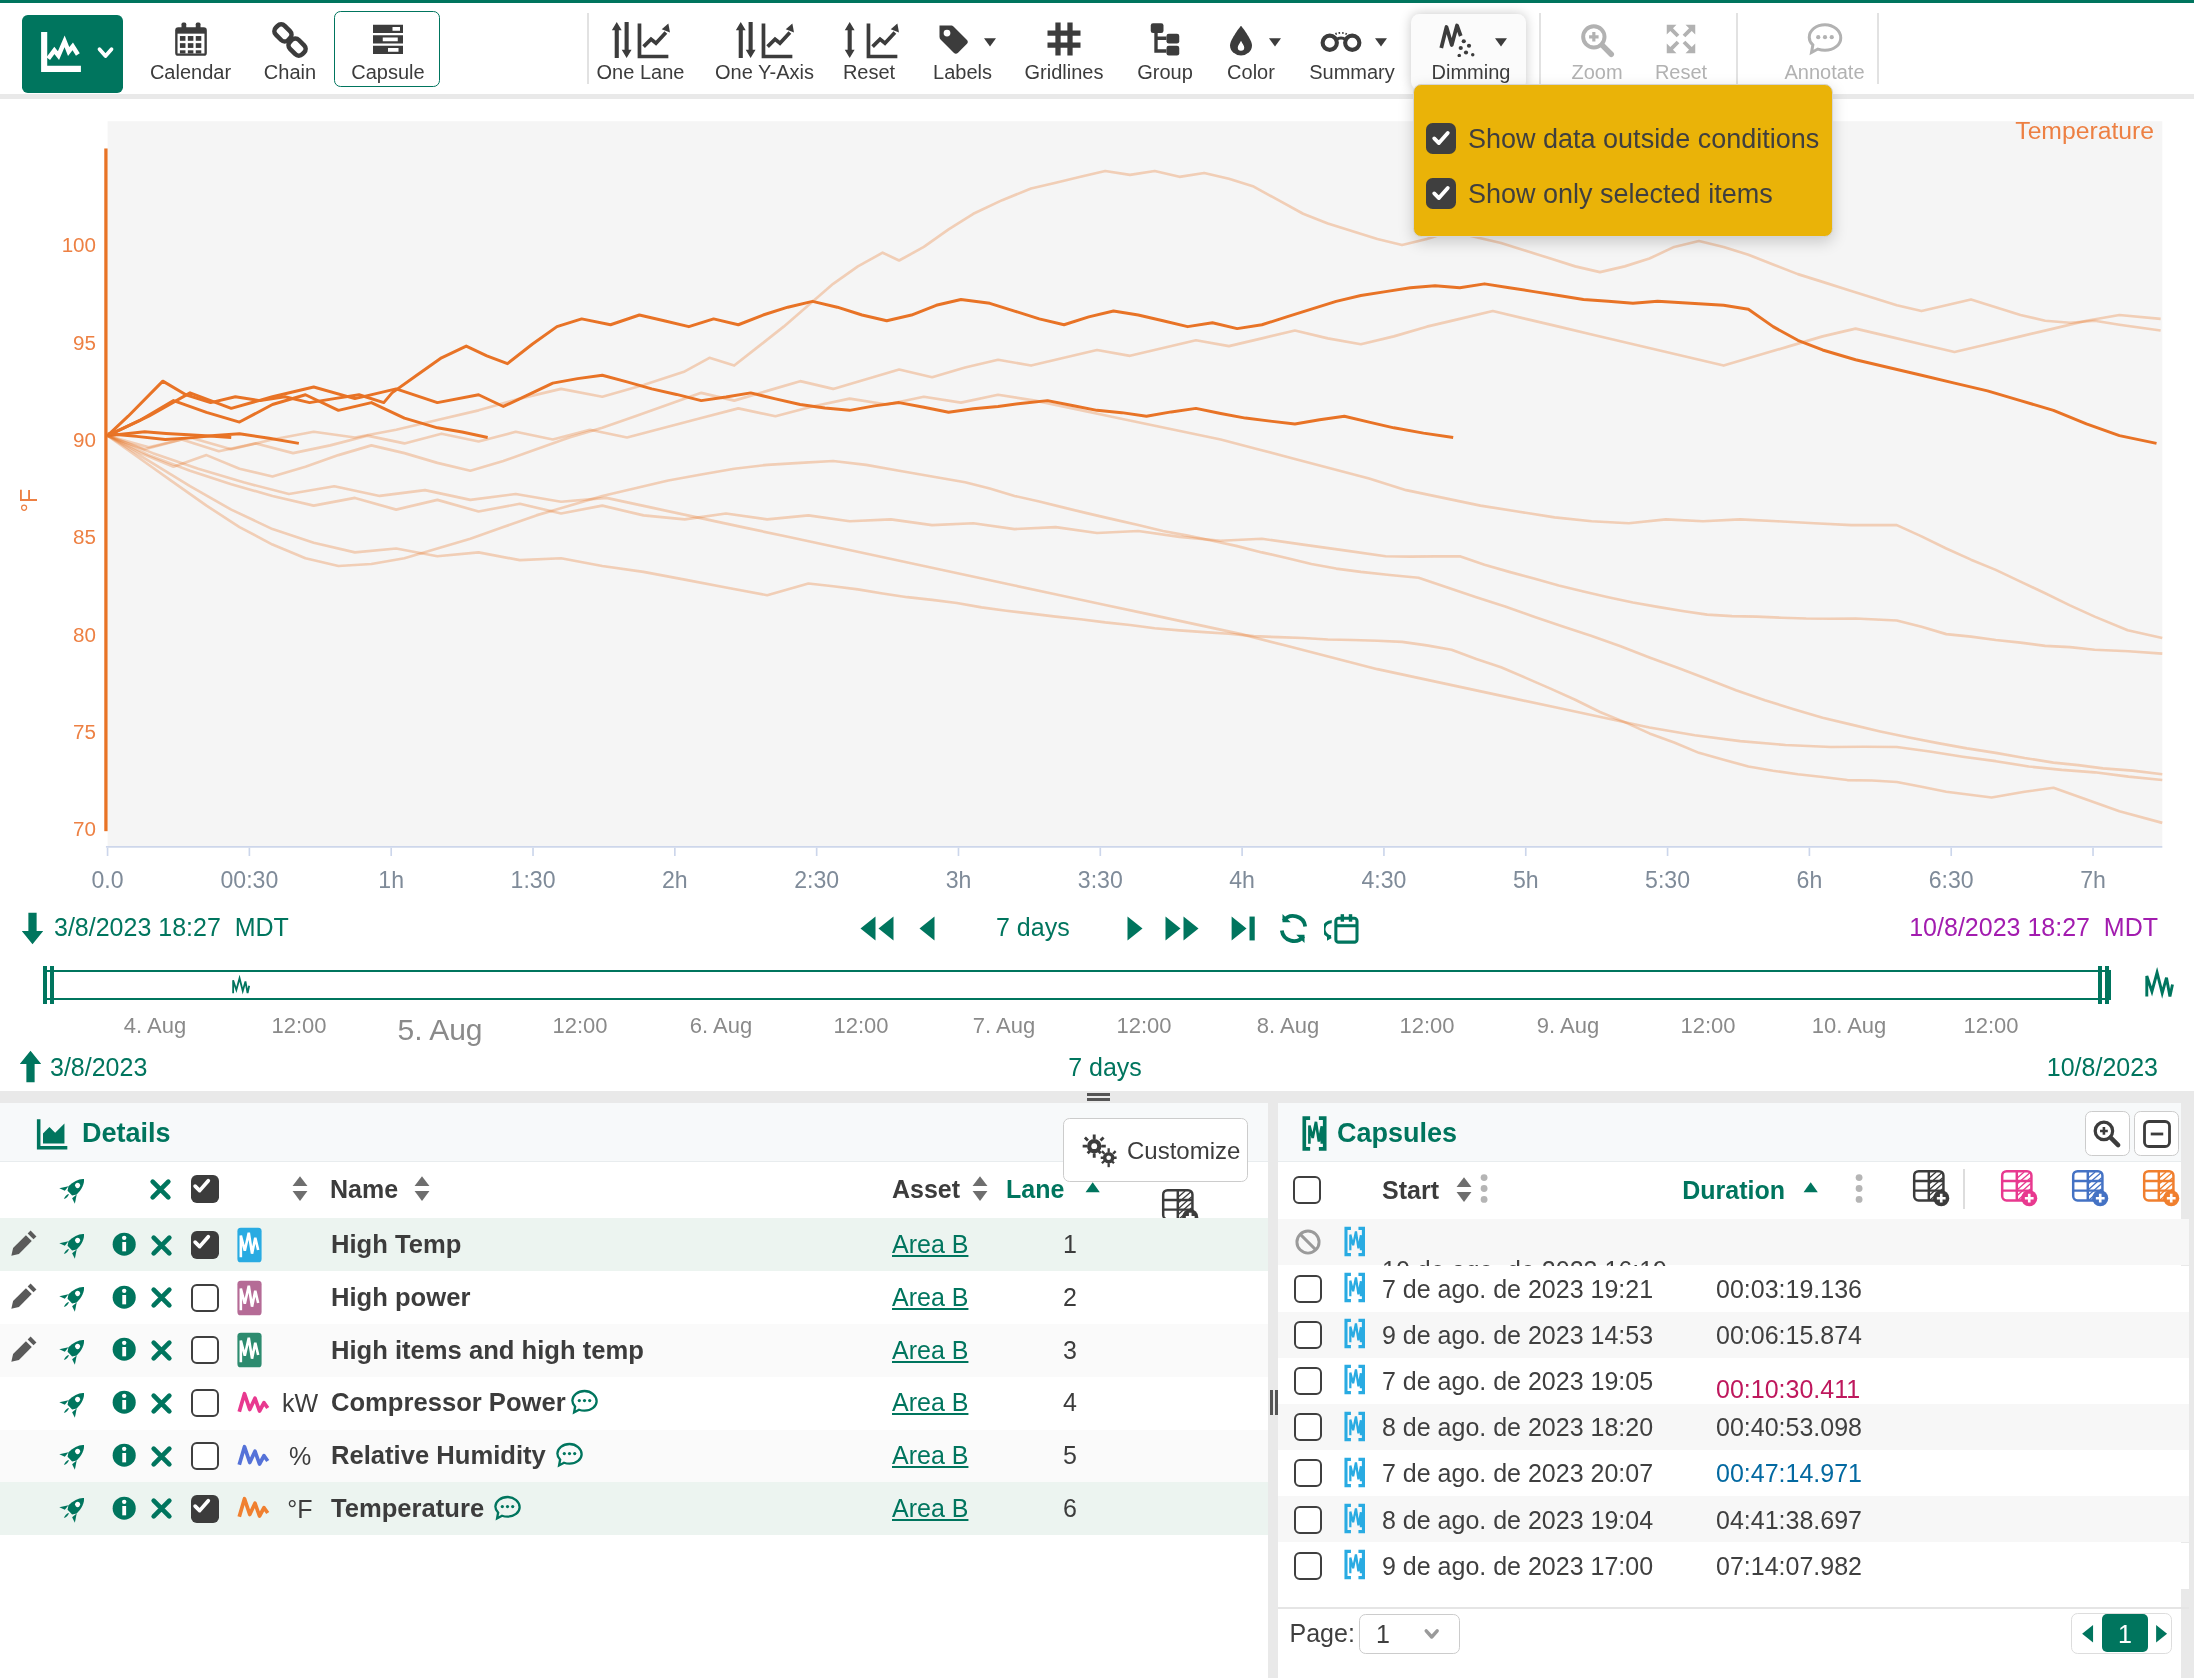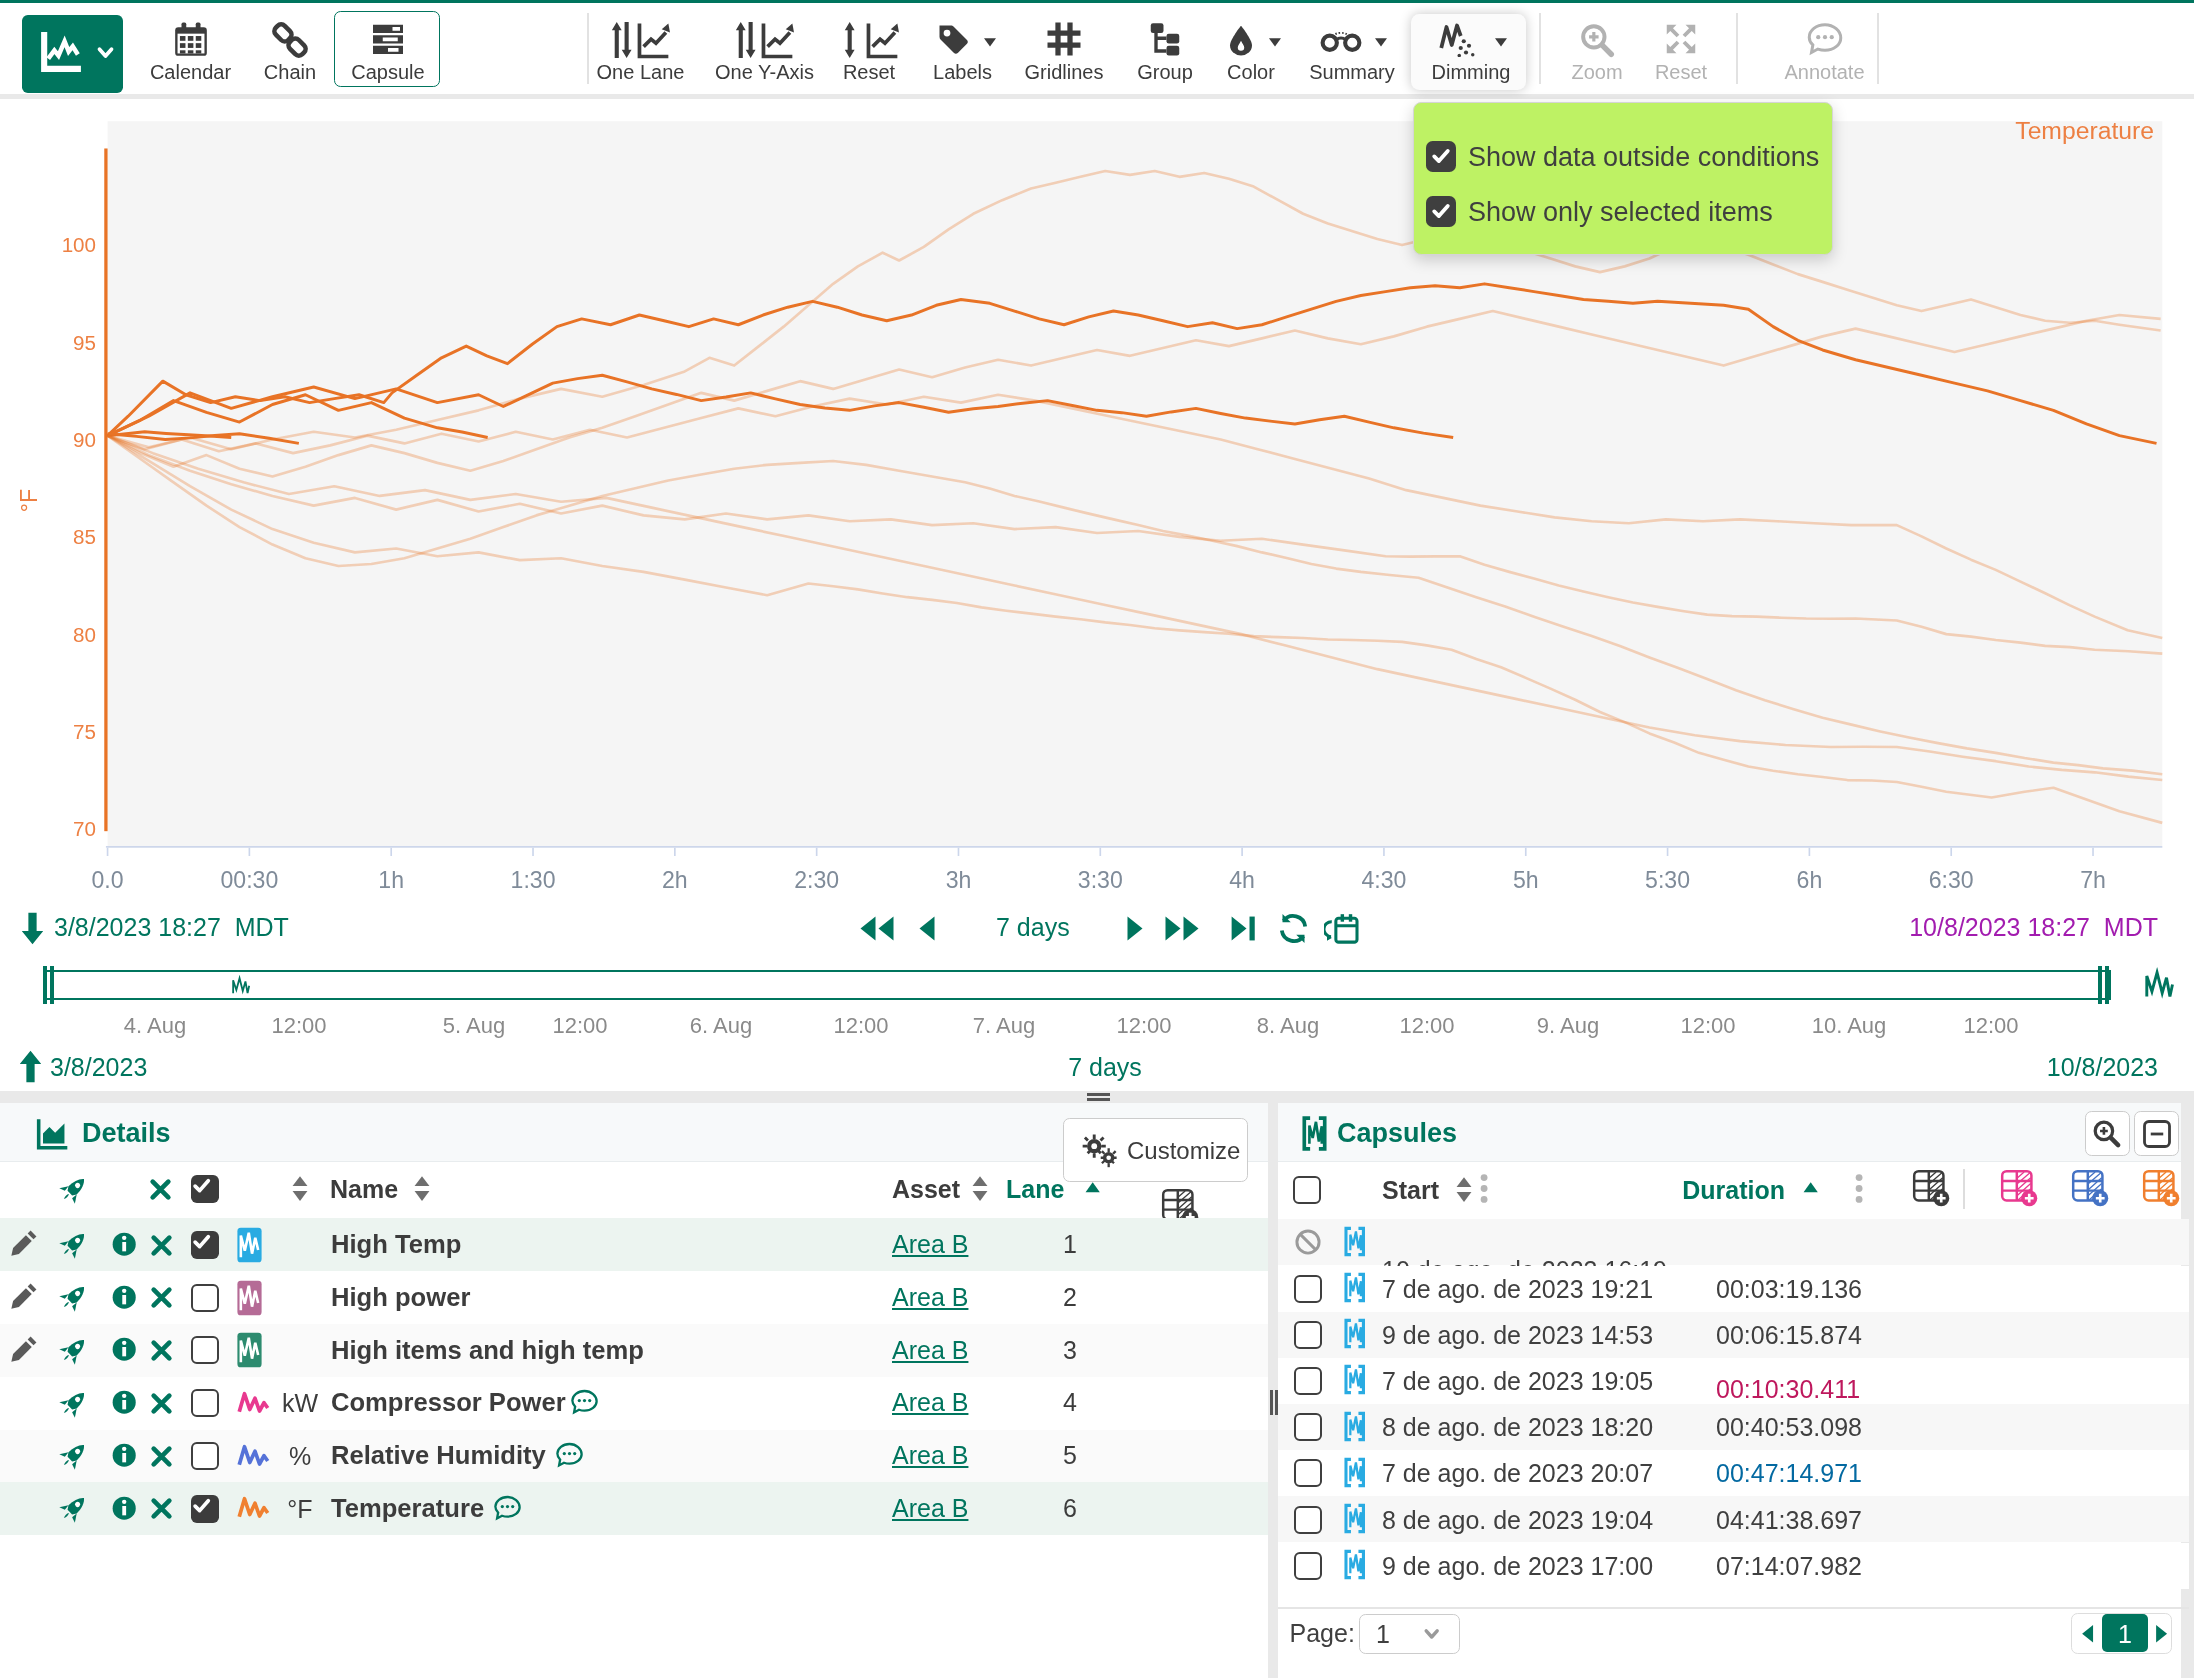--- a/index.html
+++ b/index.html
@@ -14,21 +14,21 @@
 .capsulebox{position:absolute;left:334px;top:8.2px;width:106px;height:76px;border:1.6px solid #00755e;border-radius:6.6px}
 .dimbox{position:absolute;left:1411px;top:10.7px;width:115px;height:76px;background:#fbfbfb;border-radius:8.2px;box-shadow:0 0 11.5px rgba(0,0,0,.22)}
 .chartpane{position:absolute;left:0;top:99px;width:2194px;height:992px;background:#fff}
 .slider{position:absolute;left:45px;top:871px;width:2066px;height:30px;border:2.5px solid #00755e;background:#fff}
 .hsplit{position:absolute;left:0;top:1091px;width:2194px;height:12.4px;background:#e9e9e9}
 .panel{position:absolute;top:1103px;bottom:0;background:#fff}
 .ptitle{position:absolute;left:0;top:0;right:0;height:59px;background:#f7f9fa;border-bottom:0.8px solid #e8ecee}
 .btn{position:absolute;background:#fff;border:1.6px solid #ccc;border-radius:6.6px}
 .cbx{position:absolute;width:28px;height:28px;border-radius:5.8px;background:#3c3c3c}
 .cbxe{position:absolute;width:28px;height:28px;border-radius:5.8px;border:2.5px solid #3f3f3f;background:#fff}
-.dropdown{position:absolute;left:1413px;top:102px;width:420px;height:153px;background:#bef264;border:0.8px solid #d5d5d5;border-radius:8.2px;box-shadow:0 5px 15px rgba(0,0,0,.18);z-index:50}
+.dropdown{position:absolute;left:1413px;top:84px;width:420px;height:153px;background:#eab308;border:0.8px solid #d5d5d5;border-radius:8.2px;box-shadow:0 5px 15px rgba(0,0,0,.18);z-index:50}
 .ddcb{position:absolute;left:11.5px;width:30.5px;height:30.5px;border-radius:6.6px;background:#3f3f3f}
 </style></head><body>
 <svg width="0" height="0" style="position:absolute">
 <defs>
 <symbol id="i-chartline" viewBox="0 0 24 24">
         <path d="M4 2v18h18" fill="none" stroke="currentColor" stroke-width="3"></path>
         <path d="M6 15l3-4 2 2.5 3-7 2 5 2-2.5 2.5 4" fill="none" stroke="currentColor" stroke-width="2.2"></path>
       </symbol>
 <symbol id="i-chevd" viewBox="0 0 24 24">
         <path d="M4 7l8 9 8-9" fill="none" stroke="currentColor" stroke-width="5" stroke-linecap="round" stroke-linejoin="round"></path>
@@ -517,21 +517,21 @@
     <div class="abs" style="left:2098px;top:867px;width:4.1px;height:38px;background:#00755e"></div>
     <div class="abs" style="left:2105px;top:867px;width:4.1px;height:38px;background:#00755e"></div>
     <svg class="abs" style="left:2145px;top:868px;color:#00755e" width="31" height="35" viewBox="0 0 38 42">
       <use href="#i-wavesm"></use>
     </svg>
     <svg class="abs" style="left:231px;top:876px;color:#00755e" width="21.4" height="21.4" viewBox="0 0 26 26">
       <use href="#i-wavesm"></use>
     </svg>
     <div class="abs" style="left:155px;top:914px;transform:translateX(-50%);font-size:22px;color:#8a8a8a;font-weight:normal;white-space:nowrap;">4. Aug</div>
     <div class="abs" style="left:299px;top:914px;transform:translateX(-50%);font-size:22px;color:#8a8a8a;font-weight:normal;white-space:nowrap;">12:00</div>
-    <div class="abs" style="left:440px;top:914px;transform:translateX(-50%);font-size:22px;color:#8a8a8a;font-weight:normal;white-space:nowrap;margin-left:34px;">5. Aug</div>
+    <div class="abs" style="left:440px;top:914px;transform:translateX(-50%);font-size:30px;color:#8a8a8a;font-weight:normal;white-space:nowrap;">5. Aug</div>
     <div class="abs" style="left:580px;top:914px;transform:translateX(-50%);font-size:22px;color:#8a8a8a;font-weight:normal;white-space:nowrap;">12:00</div>
     <div class="abs" style="left:721px;top:914px;transform:translateX(-50%);font-size:22px;color:#8a8a8a;font-weight:normal;white-space:nowrap;">6. Aug</div>
     <div class="abs" style="left:861px;top:914px;transform:translateX(-50%);font-size:22px;color:#8a8a8a;font-weight:normal;white-space:nowrap;">12:00</div>
     <div class="abs" style="left:1004px;top:914px;transform:translateX(-50%);font-size:22px;color:#8a8a8a;font-weight:normal;white-space:nowrap;">7. Aug</div>
     <div class="abs" style="left:1144px;top:914px;transform:translateX(-50%);font-size:22px;color:#8a8a8a;font-weight:normal;white-space:nowrap;">12:00</div>
     <div class="abs" style="left:1288px;top:914px;transform:translateX(-50%);font-size:22px;color:#8a8a8a;font-weight:normal;white-space:nowrap;">8. Aug</div>
     <div class="abs" style="left:1427px;top:914px;transform:translateX(-50%);font-size:22px;color:#8a8a8a;font-weight:normal;white-space:nowrap;">12:00</div>
     <div class="abs" style="left:1568px;top:914px;transform:translateX(-50%);font-size:22px;color:#8a8a8a;font-weight:normal;white-space:nowrap;">9. Aug</div>
     <div class="abs" style="left:1708px;top:914px;transform:translateX(-50%);font-size:22px;color:#8a8a8a;font-weight:normal;white-space:nowrap;">12:00</div>
     <div class="abs" style="left:1849px;top:914px;transform:translateX(-50%);font-size:22px;color:#8a8a8a;font-weight:normal;white-space:nowrap;">10. Aug</div>

